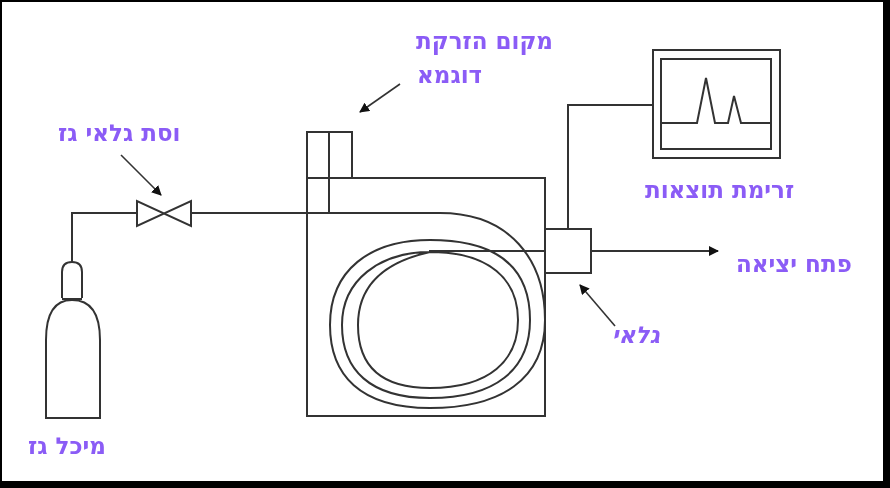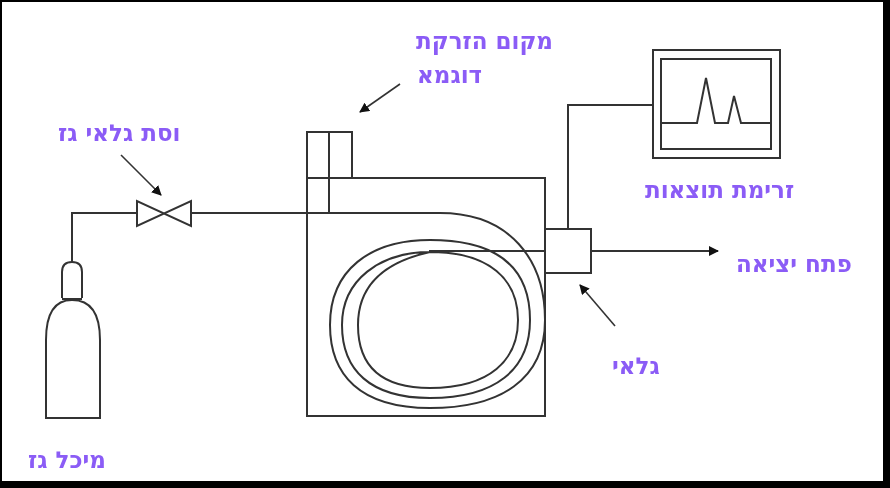--- a/index.html
+++ b/index.html
@@ -80,15 +80,15 @@
       <line x1="121" y1="155" x2="161" y2="195" marker-end="url(#arrowhead)" stroke-width="1.6"></line>
       <line x1="615" y1="326" x2="580" y2="285" marker-end="url(#arrowhead)" stroke-width="1.6"></line>
     </g>
   </svg>
 
   <div class="label" style="left:416px; top:24px;">מקום הזרקת</div>
   <div class="label" style="left:417px; top:58px;">דוגמא</div>
   <div class="label" style="left:58px; top:116px;">וסת גלאי גז</div>
   <div class="label" style="left:645px; top:173px;">זרימת תוצאות</div>
   <div class="label" style="left:736px; top:229px;margin-top:18px;">פתח יציאה</div>
-  <div class="label" style="left:612px; top:349px;">גלאי</div>
-  <div class="label" style="left:28px; top:429px;margin-top:14px;">מיכל גז</div>
+  <div class="label" style="left:612px; top:318px;font-style:italic;">גלאי</div>
+  <div class="label" style="left:28px; top:429px;">מיכל גז</div>
 </div>
 
 </body></html>

